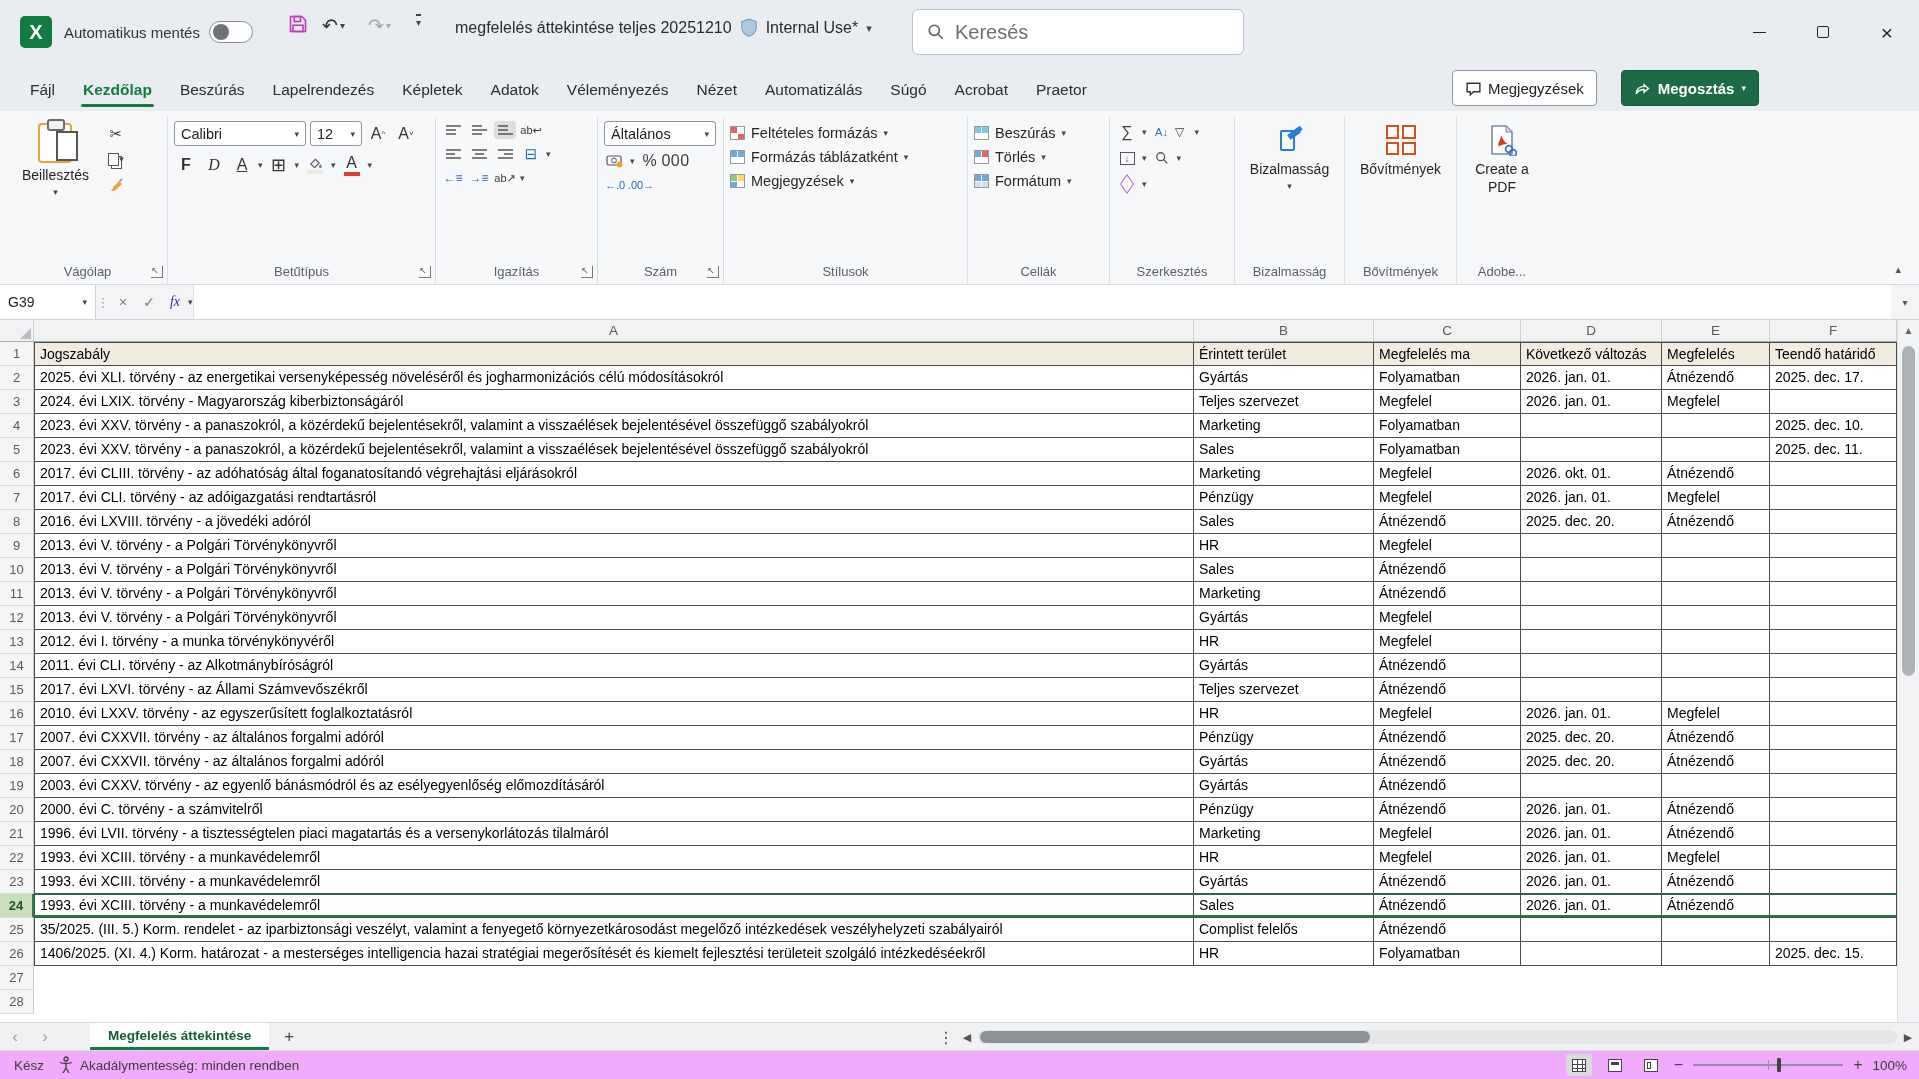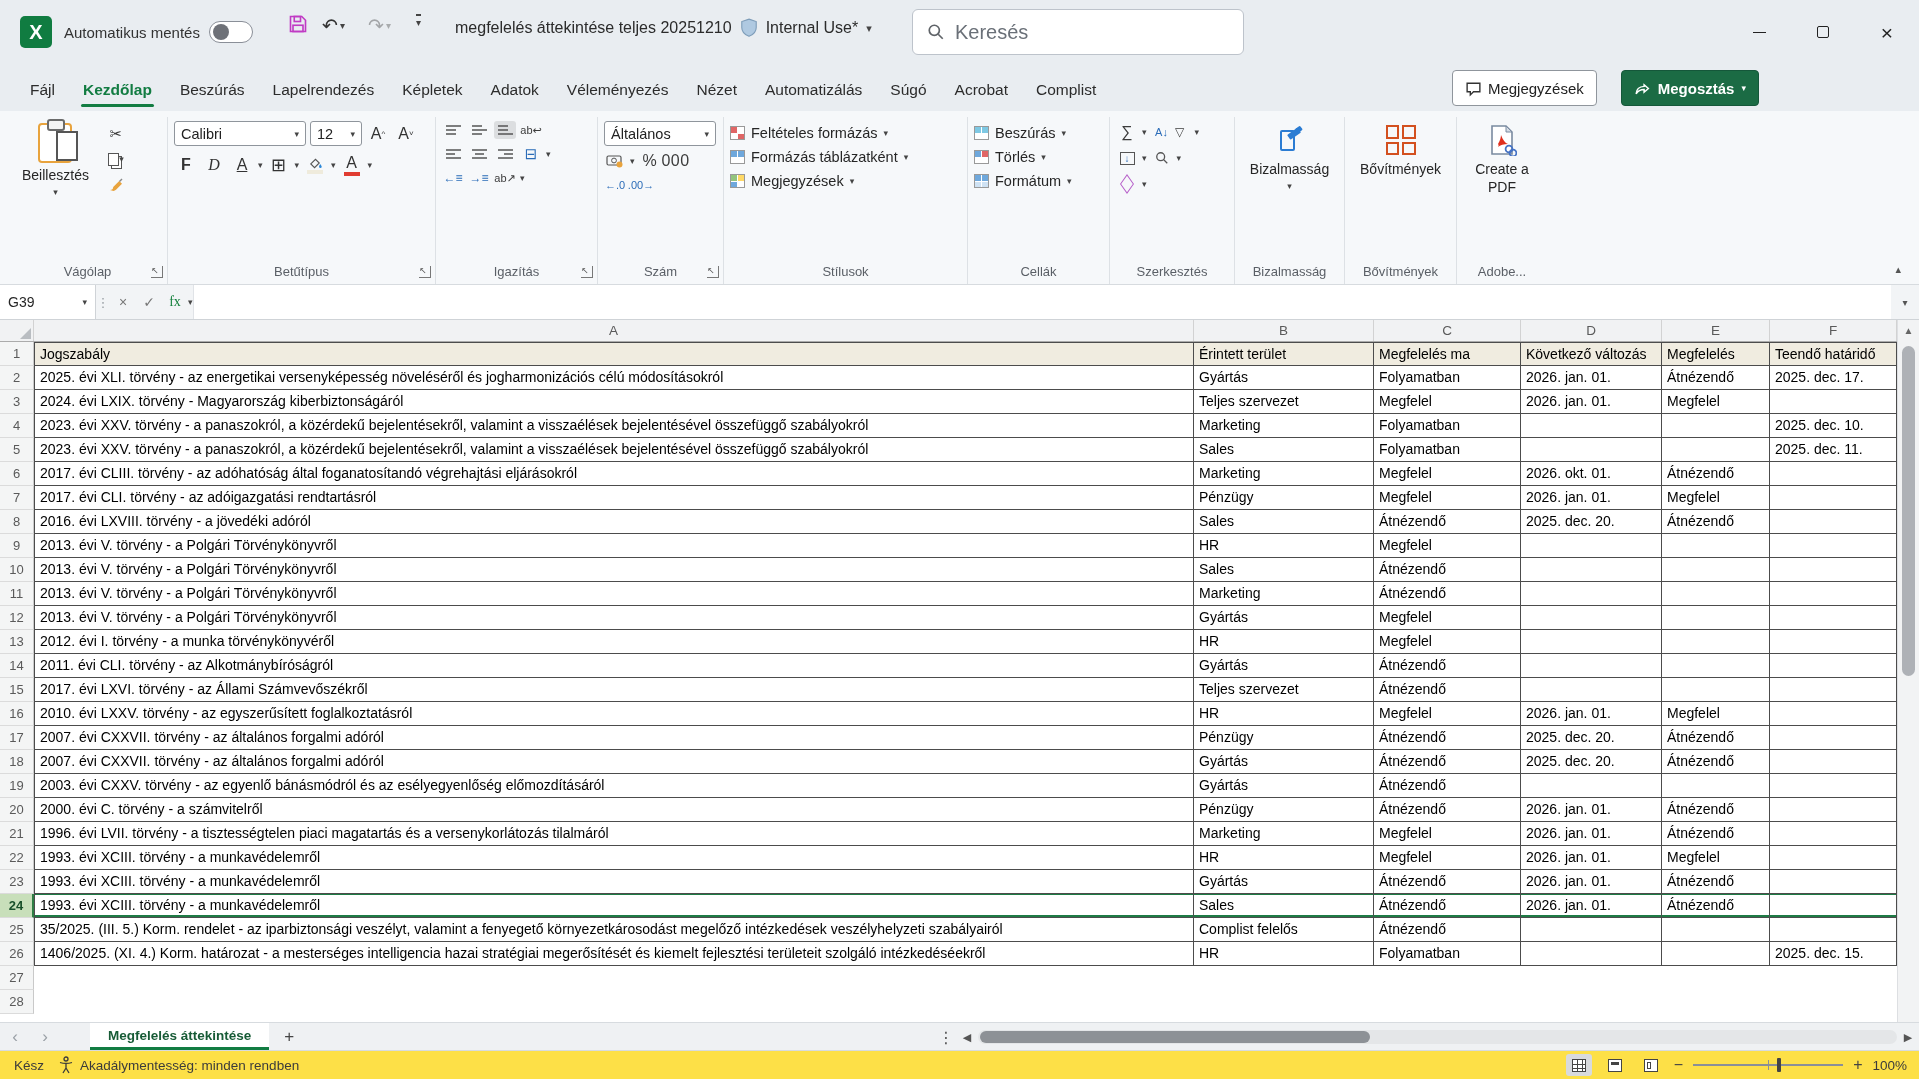--- a/index.html
+++ b/index.html
@@ -102,21 +102,21 @@
   .nav-arr { width:30px; display:flex; align-items:center; justify-content:center; color:#9aa0a6; font-size:17px; }
   #active-tab { background:#fff; border-bottom:3px solid #127C42; padding:0 18px; display:flex; align-items:center; font-size:13.5px; font-weight:bold; color:#175B36; }
   #add-sheet { width:40px; display:flex; align-items:center; justify-content:center; font-size:17px; color:#444; }
   #tab-menu-dots { position:absolute; left:938px; top:0; height:28px; display:flex; align-items:center; color:#555; }
   #hscroll { position:absolute; left:956px; right:0; top:0; height:28px; display:flex; align-items:center; }
   #hscroll .arr { width:22px; text-align:center; color:#555; font-size:11px; }
   #htrack { flex:1; height:14px; background:#E4E6E8; border-radius:8px; position:relative; }
   #hthumb { position:absolute; left:2px; top:1px; width:390px; height:12px; background:#8d9196; border-radius:7px; }
 
   
-  #statusbar { position:absolute; top:1050px; left:0; width:1919px; height:29px; background:#fde047; border-top:1px solid #D7DBDF;
+  #statusbar { position:absolute; top:1050px; left:0; width:1919px; height:29px; background:#f0abfc; border-top:1px solid #D7DBDF;
     display:flex; align-items:center; font-size:13.5px; color:#3b3b3b;gap:8px; }
   #status-left { display:flex; align-items:center; gap:14px; padding-left:14px; }
   #status-right { margin-left:auto; display:flex; align-items:center; gap:10px; padding-right:12px; }
   .view-ic { width:26px; height:22px; display:flex; align-items:center; justify-content:center; }
   .view-ic.active { background:#D8DADD; border-radius:3px; }
   .vg { width:14px; height:13px; border:1.3px solid #444; position:relative; background:#fff; }
   .vg.grid::before { content:""; position:absolute; inset:0; background:
      linear-gradient(#444,#444) 0 4px/100% 1px no-repeat, linear-gradient(#444,#444) 0 8px/100% 1px no-repeat,
      linear-gradient(#444,#444) 4px 0/1px 100% no-repeat, linear-gradient(#444,#444) 9px 0/1px 100% no-repeat; }
   .vg.page::before { content:""; position:absolute; left:2px; right:2px; top:2px; height:3px; background:#444; }
@@ -184,21 +184,21 @@
       <li class="active">Kezdőlap</li>
       <li>Beszúrás</li>
       <li>Lapelrendezés</li>
       <li>Képletek</li>
       <li>Adatok</li>
       <li>Véleményezés</li>
       <li>Nézet</li>
       <li>Automatizálás</li>
       <li>Súgó</li>
       <li>Acrobat</li>
-      <li>Complist</li>
+      <li>Praetor</li>
     </ul>
   <div class="tab-actions">
     <div class="btn-comments">
       <svg width="17" height="17" viewBox="0 0 16 16" fill="none" stroke="#333" stroke-width="1.3">
         <path d="M2 3h12v8H8l-3 3v-3H2z"></path>
         </svg>
       <span>Megjegyzések</span>
     </div>
     <div class="btn-share">
       <svg width="17" height="17" viewBox="0 0 16 16" fill="none" stroke="#fff" stroke-width="1.4">
@@ -538,21 +538,21 @@
 </div>
 
 <div id="fbar">
   <div id="namebox">
     <span>G39</span>
     <span class="chev">▾</span>
   </div>
   <span class="fb-sep">⋮</span>
   <span class="fb-ic">×</span>
   <span class="fb-ic">✓</span>
-  <span class="fb-ic" style="font-family:'Liberation Serif',serif;color:#15803d">fx</span>
+  <span class="fb-ic" style="font-style:italic;font-family:'Liberation Serif',serif;color:#4c1d95">fx</span>
   <span class="chev" style="align-self:center">▾</span>
   <div id="fx-input"></div>
   <span id="fbar-exp">▾</span>
 </div>
 
 <div id="sheet">
   <div id="colheads">
     <div id="corner"></div>
   <div>A</div>
       <div>B</div>

